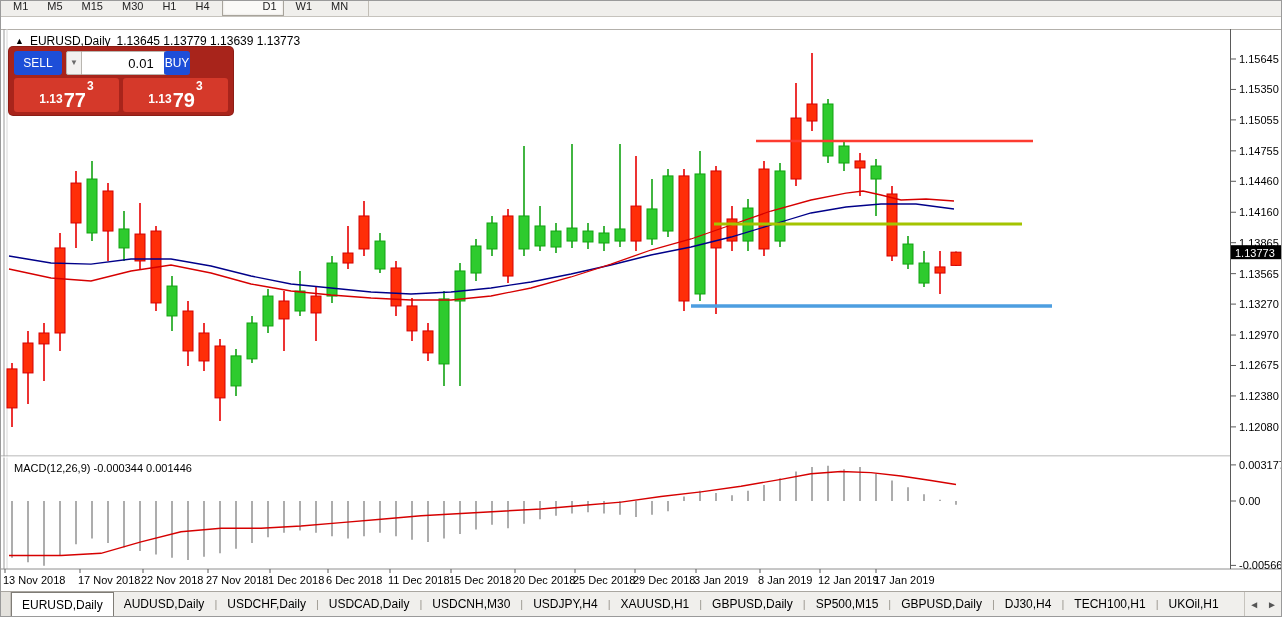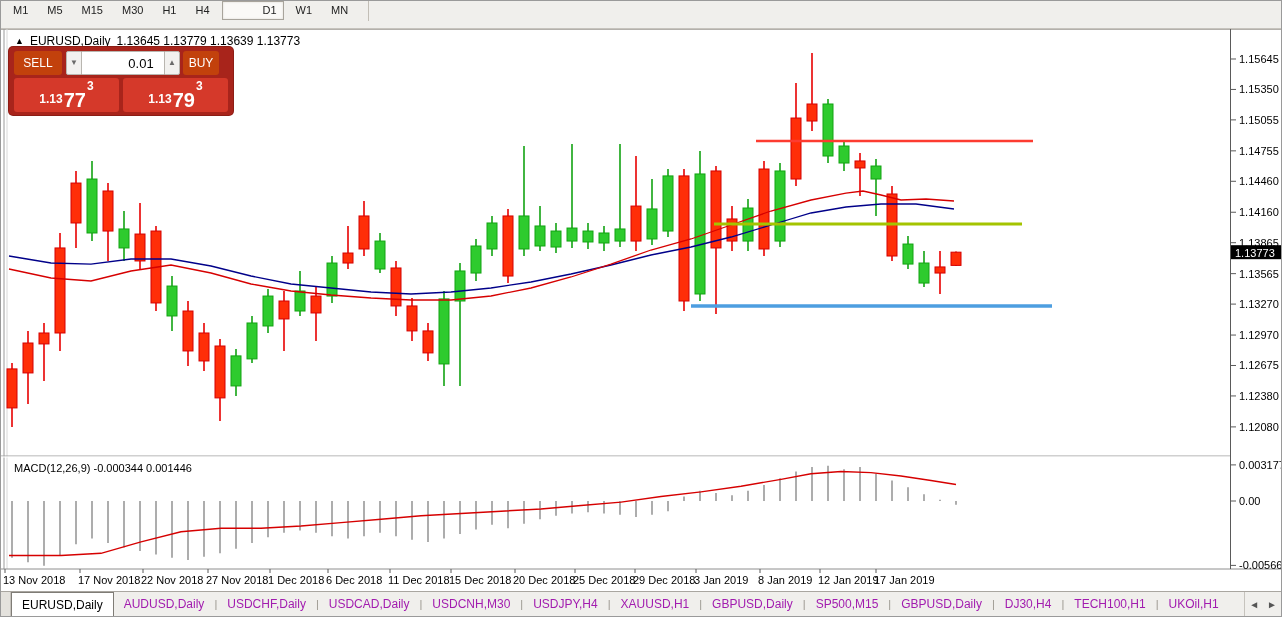--- a/index.html
+++ b/index.html
@@ -1,55 +1,55 @@
 <!DOCTYPE html>
 <html><head>
 <meta charset="utf-8">
 <style>
   html,body{margin:0;padding:0;background:#ffffff;}
   #app{position:relative;width:1282px;height:617px;overflow:hidden;background:#fff;
        font-family:"Liberation Sans",sans-serif;border:1px solid #9a9a9a;box-sizing:border-box;}
   
-  #toolbar{position:absolute;left:0;top:0;width:100%;height:28px;background:#f0efec;
-           border-bottom:1px solid #c6c3bd;display:flex;align-items:flex-start;padding-left:5px;box-sizing:border-box;}
+  #toolbar{position:absolute;left:0;top:0;width:100%;height:16px;background:#f0efec;
+           border-bottom:1px solid #c6c3bd;display:flex;align-items:flex-end;padding-left:5px;box-sizing:border-box;}
   .tfbtn{font-size:11px;color:#222;padding:3px 6px;margin-right:5px;border:1px solid transparent;
          background:transparent;cursor:default;line-height:1;}
   .tfbtn.active{border:1px solid #a8a49c;background:#faf9f7;box-shadow:inset 0 0 2px #d8d4cc;padding-left:40px;}
   .tb-sep{width:1px;height:20px;background:#c2beb6;margin-left:8px;}
   
   #chartsvg{position:absolute;left:0;top:28px;}
   
   #titlerow{position:absolute;left:14px;top:33px;font-size:12px;color:#000;display:flex;align-items:center;gap:6px;}
   #collapse-tri{font-size:9px;color:#000;}
   
   #tradepanel{position:absolute;left:8px;top:46px;width:224px;height:68px;background:#a8241b;
               border-radius:4px;box-shadow:0 0 0 1px #8d1d15;}
   .tp-row1{position:absolute;left:0;top:4px;width:100%;height:24px;}
-  .tp-btn{position:absolute;height:24px;background:#c2410c;color:#fff;font-size:12px;text-align:center;
+  .tp-btn{position:absolute;height:24px;background:#1d4ed8;color:#fff;font-size:12px;text-align:center;
           line-height:24px;border-radius:3px;cursor:pointer;}
   #sellbtn{left:5px;width:48px;}
-  #buybtn{left:174px;width:36px;}
+  #buybtn{left:155px;width:26px;}
   .spinbtn{position:absolute;top:0;width:16px;height:24px;background:#f2f1ef;border:1px solid #b9b6b0;
            box-sizing:border-box;color:#6a6a6a;font-size:8px;text-align:center;line-height:22px;cursor:pointer;}
   #spin-dn{left:57px;border-radius:2px 0 0 2px;}
   #lotfield{position:absolute;left:73px;top:0;width:82px;height:24px;border:1px solid #b9b6b0;border-left:none;
             border-right:none;box-sizing:border-box;text-align:center;font-size:13px;font-family:"Liberation Sans",sans-serif;padding-left:38px;}
   #spin-up{left:155px;border-radius:0 2px 2px 0;}
   .pricebox{position:absolute;top:31px;height:34px;background:#d5392a;border-radius:3px;color:#fff;
             display:flex;align-items:flex-end;justify-content:center;padding-bottom:3px;box-sizing:border-box;cursor:pointer;}
   #sellprice{left:5px;width:105px;}
   #buyprice{left:114px;width:105px;}
   .bigfig{font-size:12px;font-weight:bold;margin-bottom:3px;margin-top:32px;}
   .pips{font-size:20px;font-weight:bold;line-height:0.85;margin:0 1px;}
   .pipette{font-size:12px;font-weight:bold;align-self:flex-start;margin-top:1px;}
   
   #tabbar{position:absolute;left:0;bottom:0;width:100%;height:25px;background:#f0efec;border-top:1px solid #a9a6a0;
           display:flex;align-items:stretch;box-sizing:border-box;font-size:12px;}
   #tab-gutter{width:9px;border-right:1px solid #c6c3bd;background:#e4e2dd;}
-  .tab{display:flex;align-items:center;padding:0 10px;color:#a21caf;cursor:pointer;white-space:nowrap;}
+  .tab{display:flex;align-items:center;padding:0 10px;color:#000000;cursor:pointer;white-space:nowrap;}
   .tab.active{background:#ffffff;border:1px solid #7f7c76;border-bottom:none;color:#000;}
   .tabsep{display:flex;align-items:center;color:#9a978f;font-size:11px;}
   #tab-arrows{margin-left:auto;display:flex;align-items:center;border-left:1px solid #c6c3bd;padding:0 4px;gap:8px;}
   .tab-arrow{color:#555;font-size:10px;cursor:pointer;}
 </style>
 </head>
 <body>
 
 <div id="app">
 

